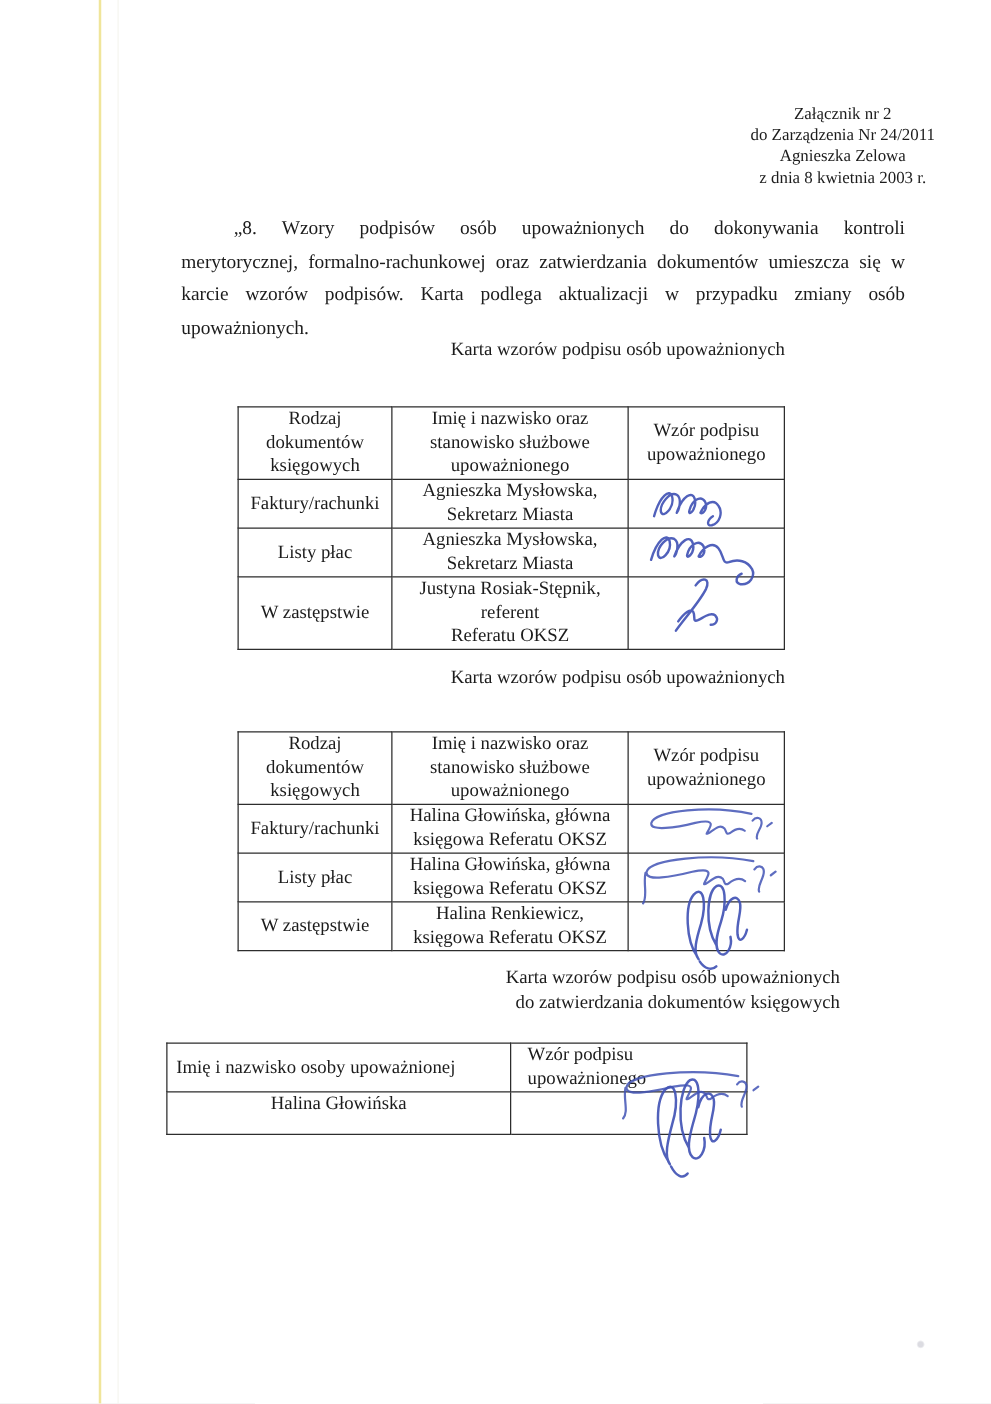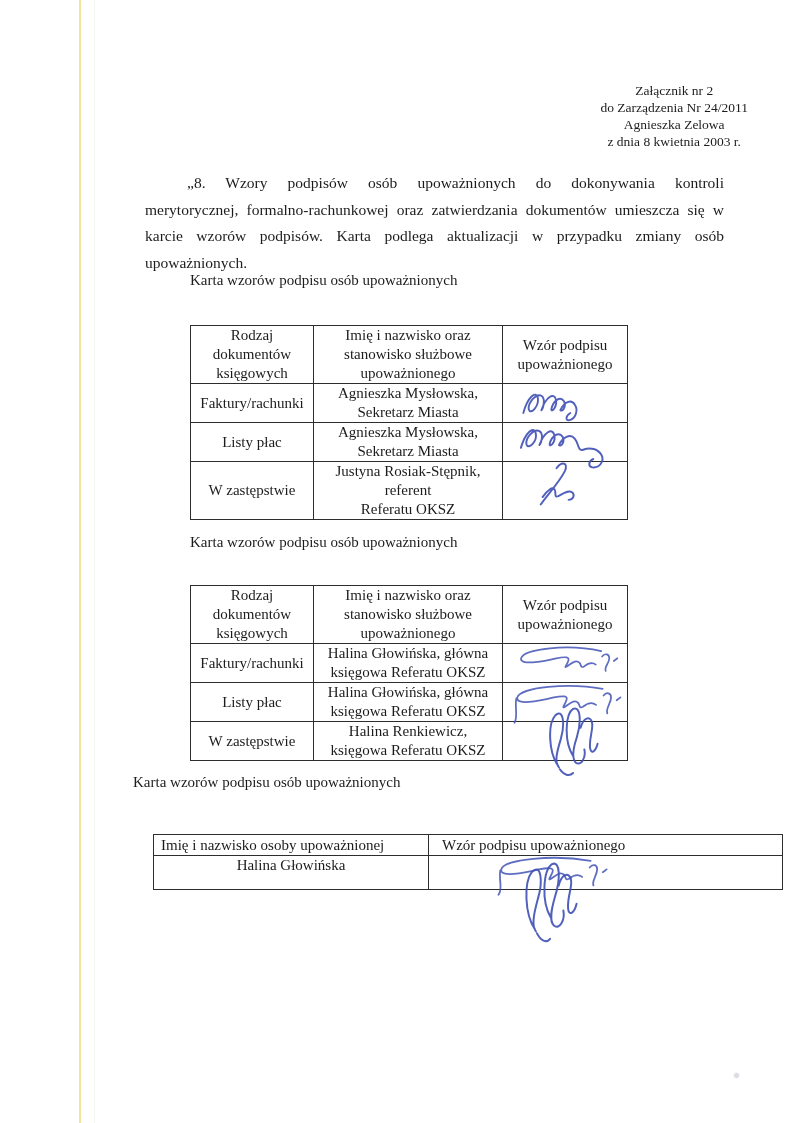--- a/index.html
+++ b/index.html
@@ -15,33 +15,33 @@
   .scan-line{position:absolute;top:0;left:79px;width:2px;height:1123px;background:#f0e59a;}
   .scan-line2{position:absolute;top:0;left:94px;width:1px;height:1123px;background:#f1f1ea;opacity:.7;}
   .scan-speck{position:absolute;left:733px;top:1072px;width:7px;height:7px;border-radius:50%;
     background:radial-gradient(#c9c9d2 0 40%,transparent 70%);opacity:.65;}
 
   .annex{position:absolute;top:82px;right:45px;text-align:center;font-size:13.5px;line-height:17px;}
   .intro{position:absolute;top:170px;left:113px;width:611px;font-size:15.5px;line-height:26.5px;
     text-align:justify;word-spacing:3px;}
   .intro span{display:block;text-indent:42px;margin-left:32px;}
 
-  .sec-title{position:absolute;left:190px;width:438px;text-align:left;font-size:15px;line-height:20px;}
+  .sec-title{position:absolute;left:190px;width:438px;text-align:right;font-size:15px;line-height:20px;}
   .sec-title.t3{left:133px;width:539px;}
 
   table.t{position:absolute;border-collapse:collapse;table-layout:fixed;background:transparent;}
   table.t td,table.t th{
     border:1.5px solid #2d2d2d;
     font-weight:normal;font-size:15px;line-height:19px;
     text-align:center;vertical-align:middle;
     padding:0 2px;white-space:pre-line;overflow:visible;
   }
   table.t1{left:190px;top:325px;width:438px;}
   table.t2{left:190px;top:585px;width:438px;}
-  table.t3{left:133px;top:834px;width:630px;margin-left:20px;}
+  table.t3{left:133px;top:834px;width:465px;}
   table.t3 th{text-align:left;vertical-align:middle;}
   table.t3 th.h1{padding-left:7px;}
   table.t3 th.h2{padding-left:13px;}
   table.t3 td{vertical-align:top;}
 
   .sig{position:absolute;pointer-events:none;}
   .sig path{fill:none;stroke:#4254b5;stroke-width:2.1;stroke-linecap:round;stroke-linejoin:round;opacity:.92;}
   .sig.light path{stroke-width:1.9;opacity:.85;}
 </style>
 </head>
@@ -144,20 +144,21 @@
         <td>W zastępstwie</td>
         <td>Halina Renkiewicz,
 księgowa Referatu OKSZ</td>
         <td></td>
       </tr>
     </tbody>
   </table>
 
   <div class="sec-title t3" style="top:772px">
     <div>Karta wzorów podpisu osób upoważnionych</div>
+    <div>do zatwierdzania dokumentów księgowych</div>
   </div>
 
   <table class="t t3">
     <colgroup>
         <col style="width:275px">
         <col>
       </colgroup>
     <tbody>
       <tr style="height:21px">
         <th class="h1">Imię i nazwisko osoby upoważnionej</th>

